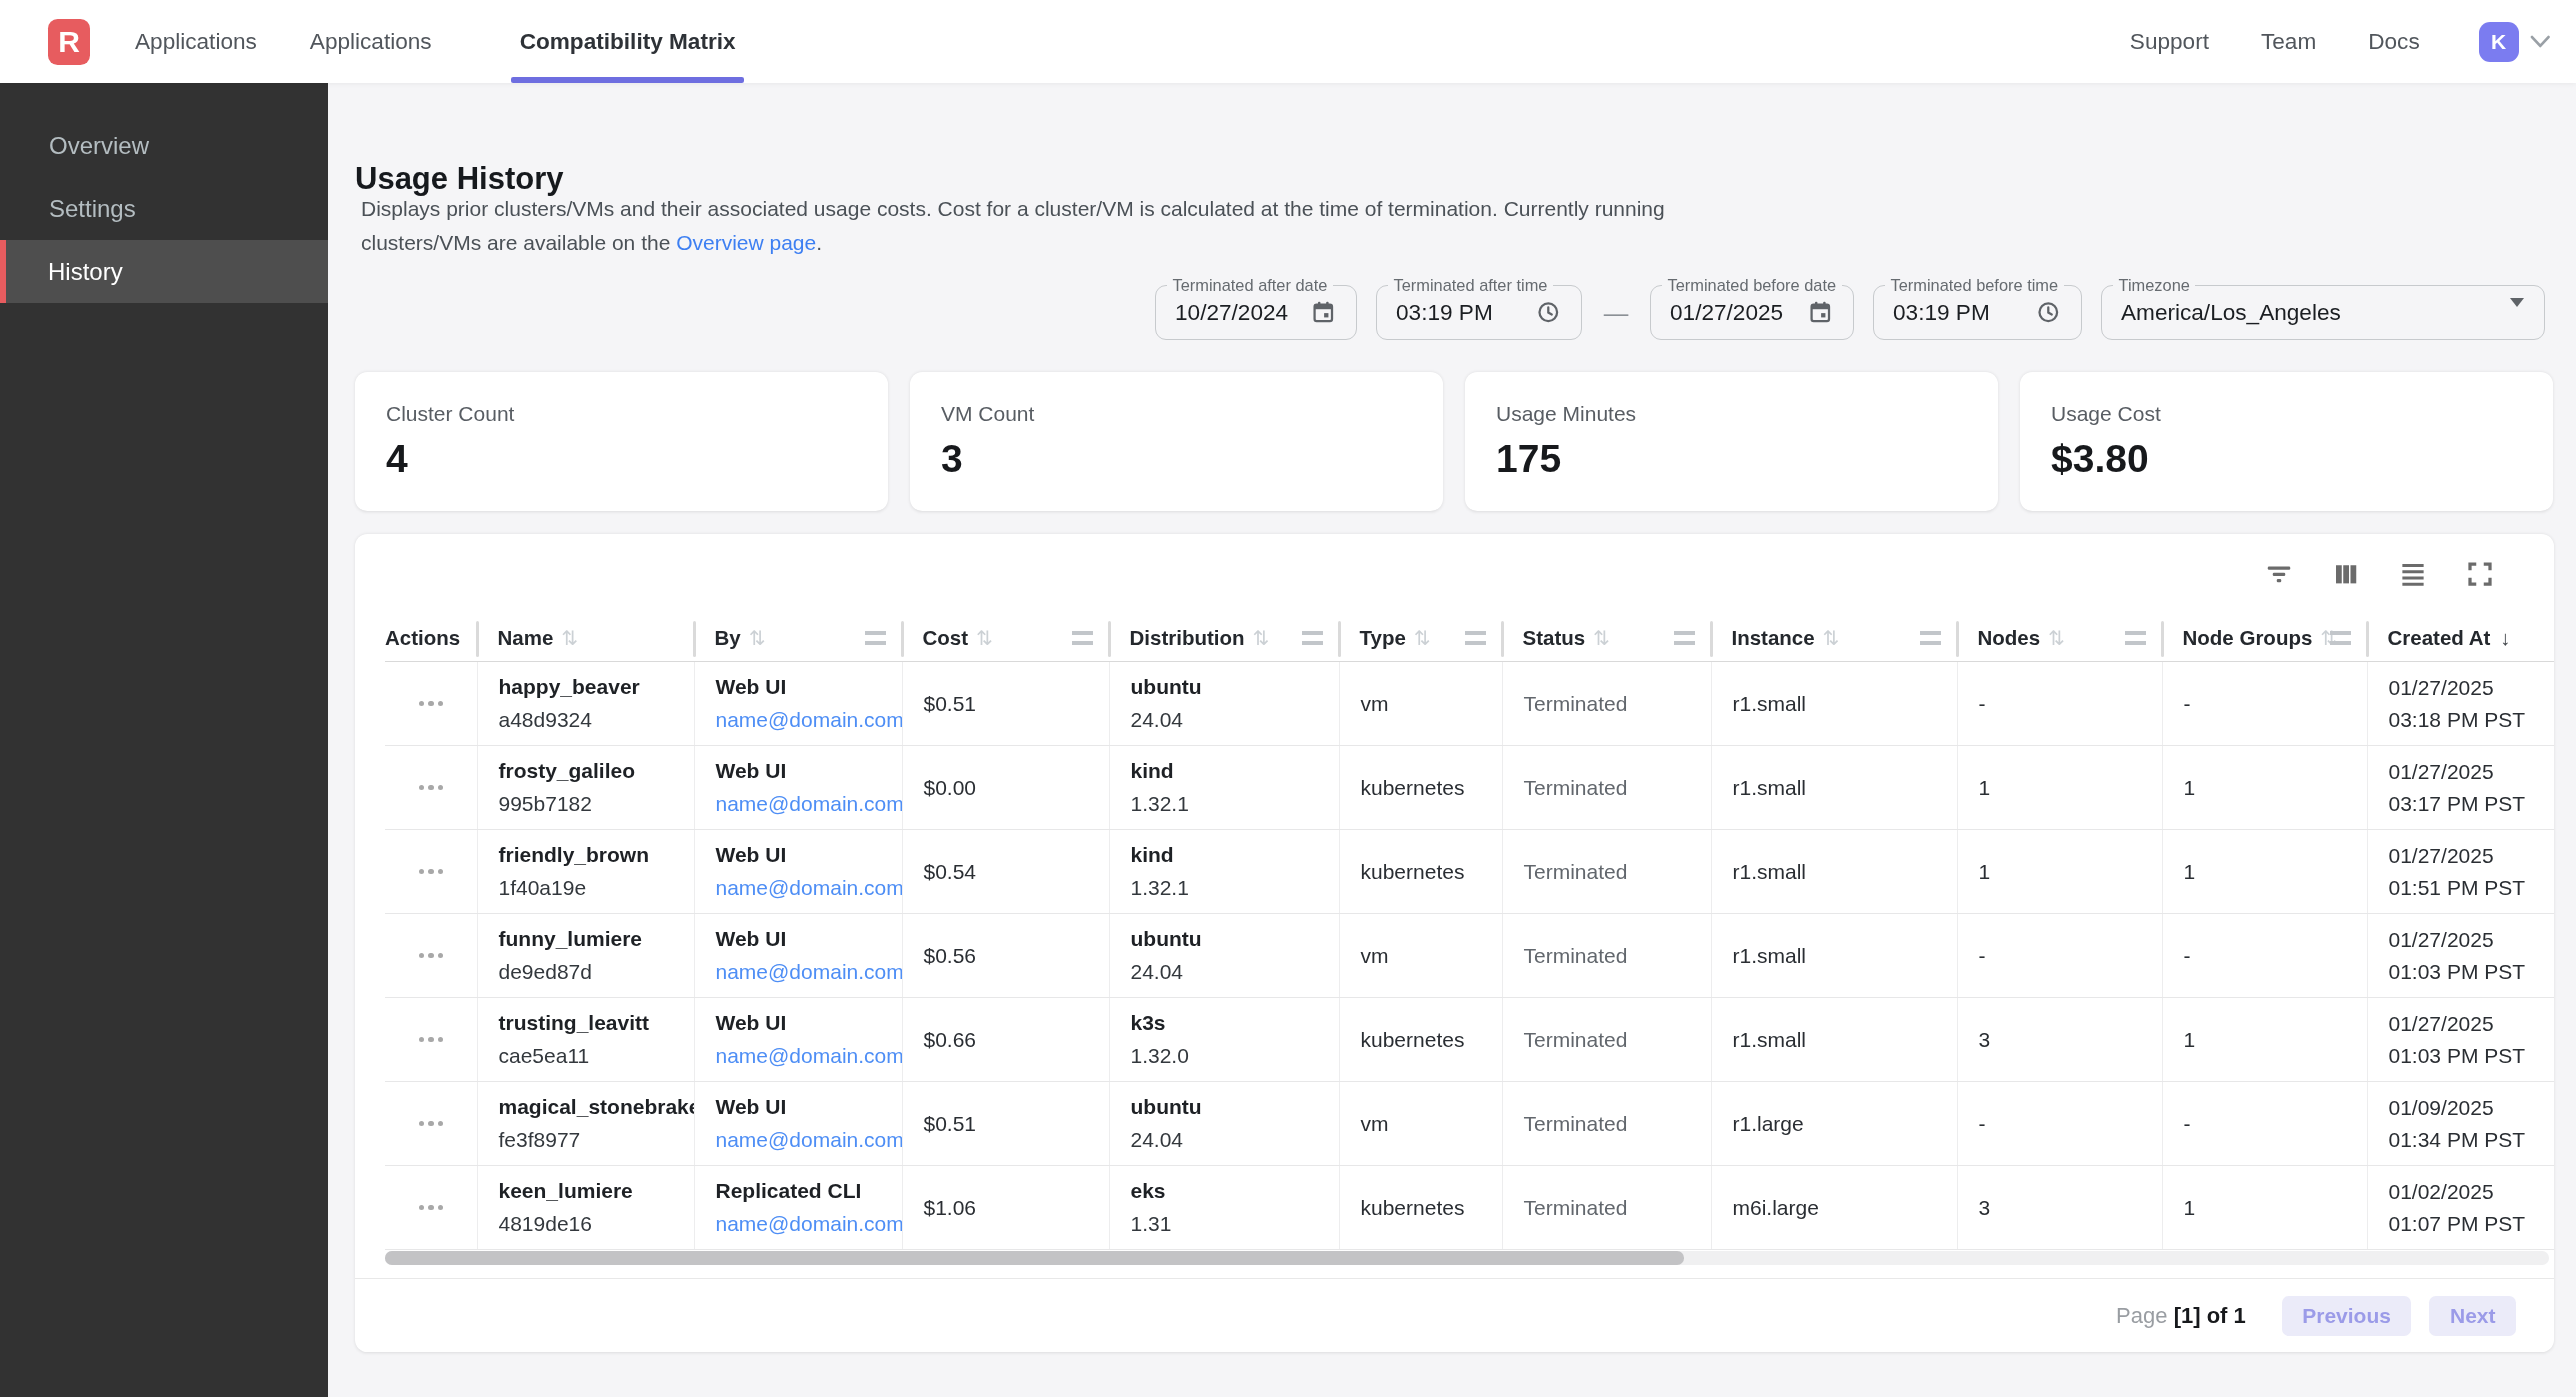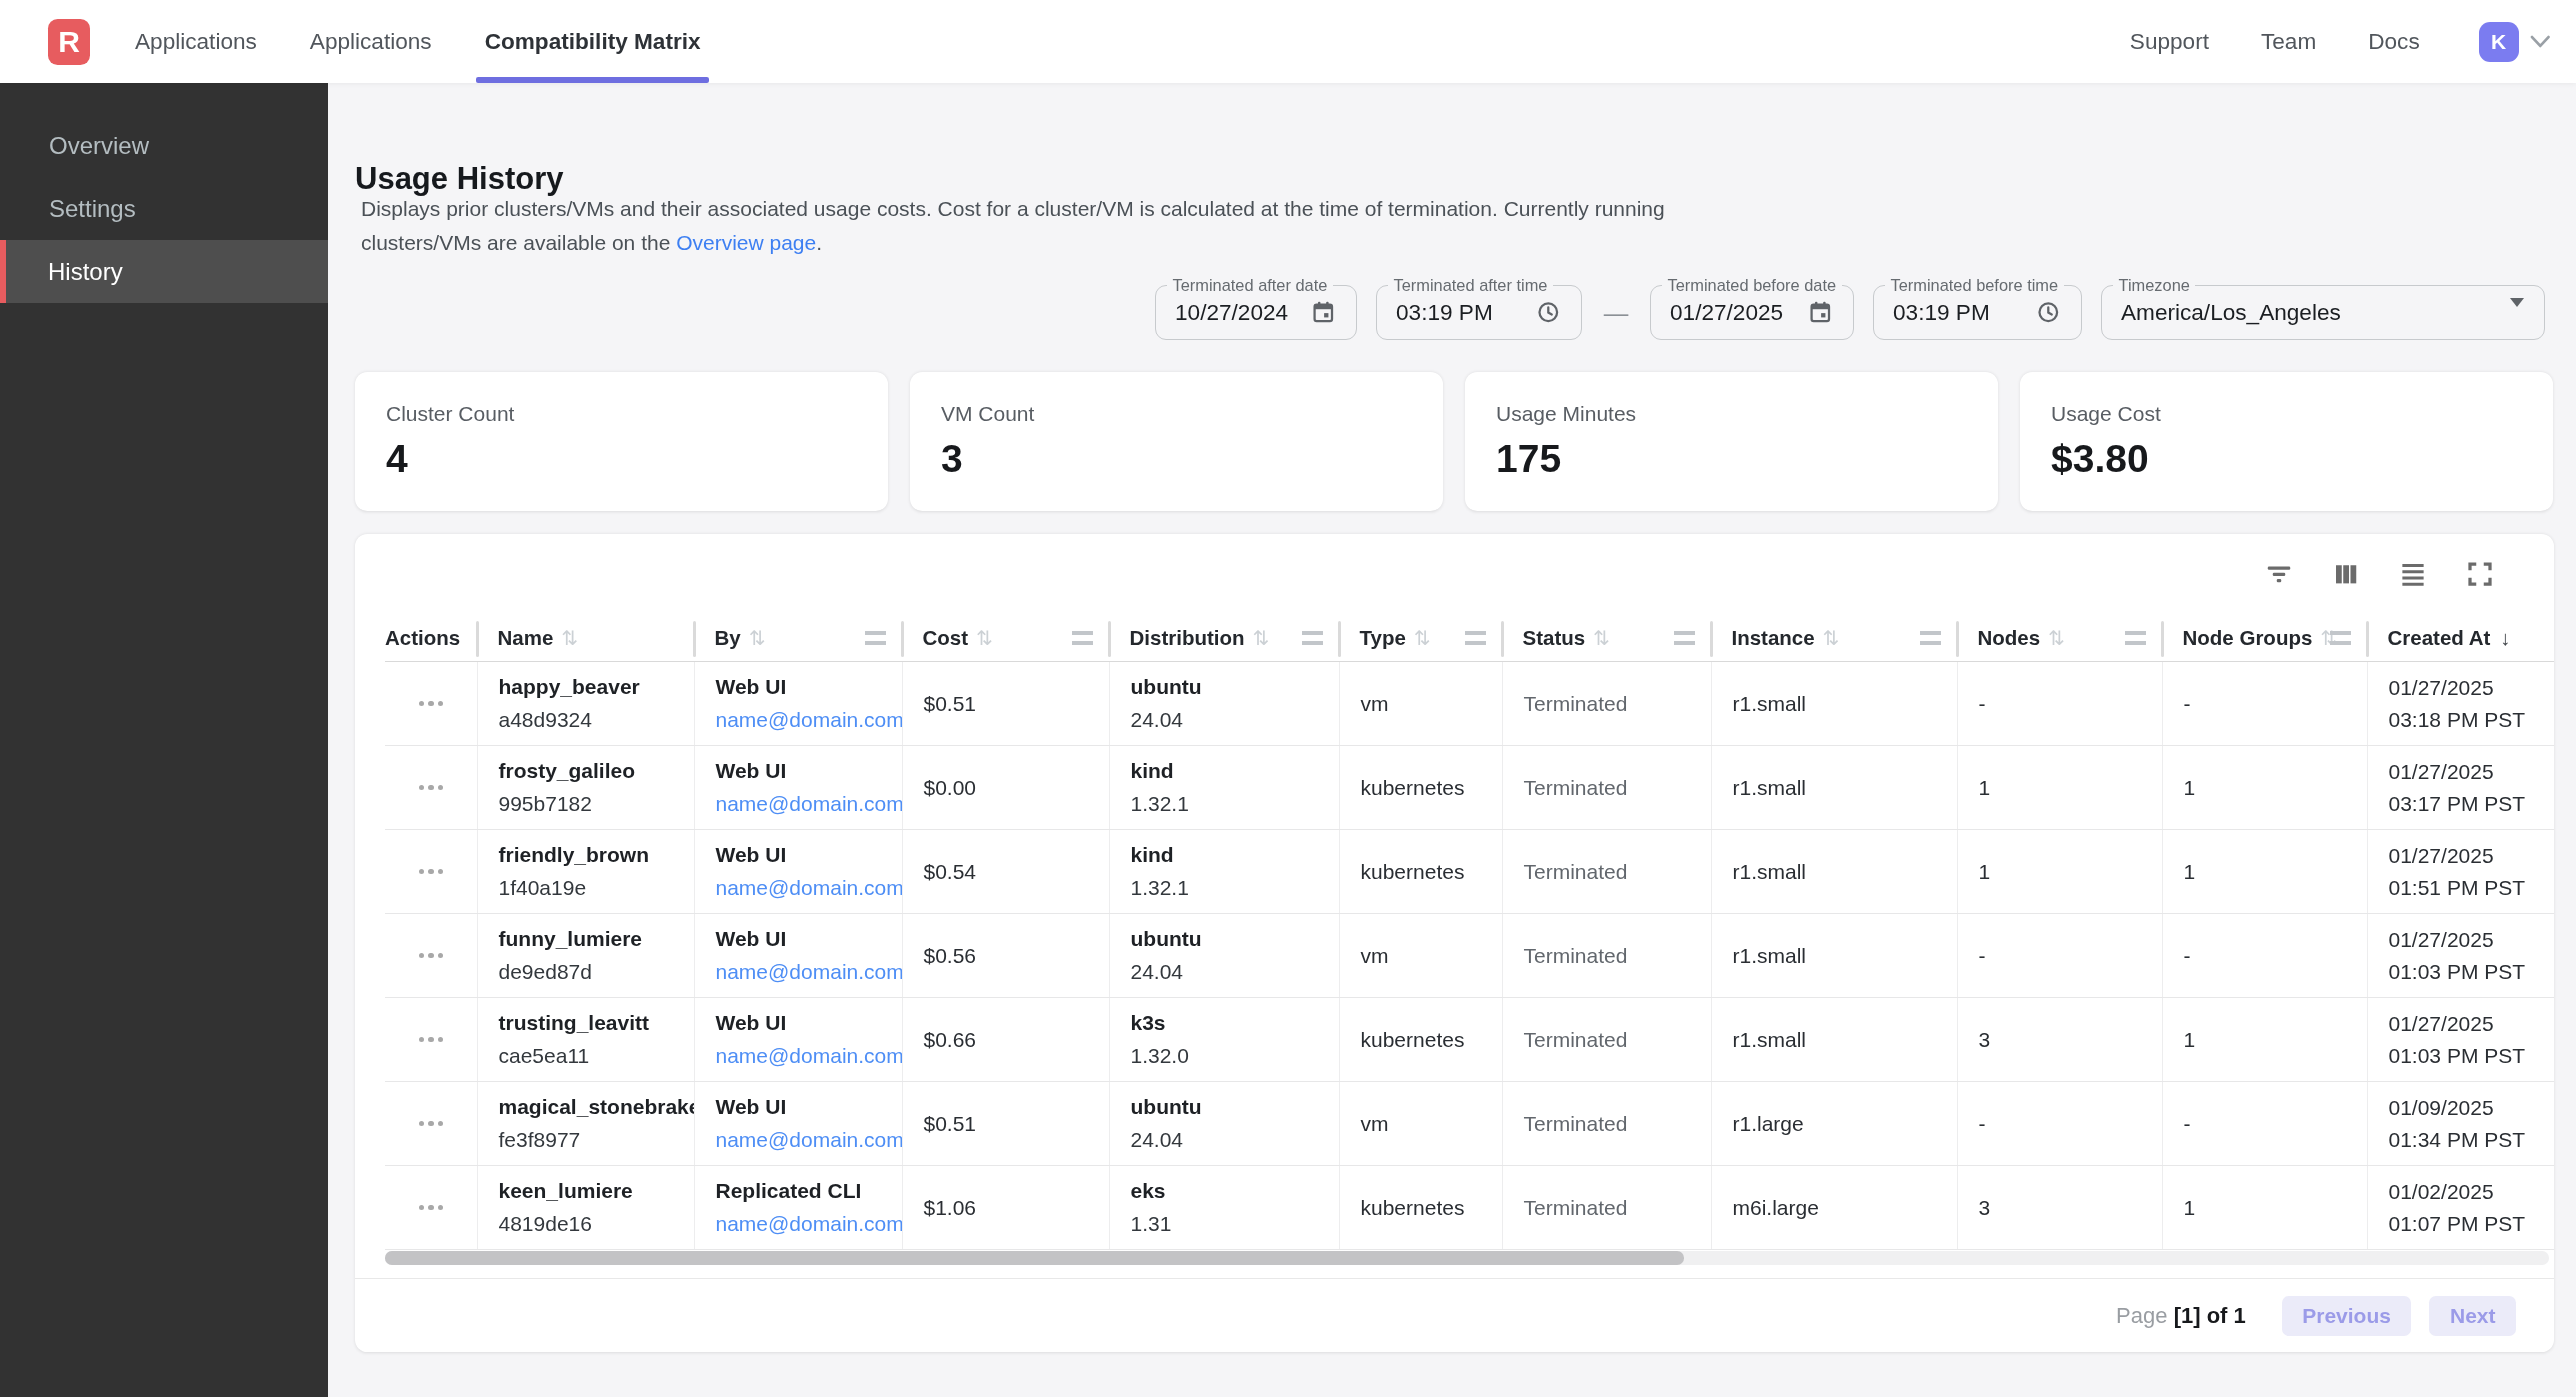--- a/index.html
+++ b/index.html
@@ -6,21 +6,21 @@
   #app{position:relative;width:2576px;height:1397px;overflow:hidden;background:#f5f5f7;
        font-family:"Liberation Sans","DejaVu Sans",sans-serif;color:#24282d;}
 
   
   .topnav{position:absolute;left:0;top:0;width:100%;height:83px;background:#fff;
           box-shadow:0 1.4px 5.5px rgba(0,0,0,.07);z-index:10;}
   .logo{position:absolute;left:48px;top:18.5px;width:42px;height:46px;background:#e75c5f;border-radius:9.6px;
         color:#fff;font-weight:700;font-size:30px;display:flex;align-items:center;justify-content:center;cursor:pointer;}
   .nav-items{position:absolute;left:135px;top:0;height:100%;display:flex;gap:53px;}
   .nav-item{position:relative;height:100%;display:flex;align-items:center;font-size:22.6px;color:#51565c;cursor:pointer;white-space:nowrap;}
-  .nav-item.active{color:#2e3237;font-weight:700;}
+  .nav-item.active{color:#2e3237;font-weight:700;margin-left:35px;}
   .nav-item.active::after{content:"";position:absolute;left:-8.2px;right:-8.2px;bottom:0;height:6.2px;background:#6e6ee0;border-radius:2.1px;}
   .nav-right{position:absolute;right:26px;top:0;height:100%;display:flex;align-items:center;gap:52px;}
   .user-menu{display:flex;align-items:center;gap:11px;margin-left:6.8px;cursor:pointer;}
   .avatar{width:40px;height:40px;border-radius:11px;background:#7b7cf0;color:#fff;font-size:21px;font-weight:700;
           display:flex;align-items:center;justify-content:center;}
 
   
   .sidebar{position:absolute;left:0;top:83px;width:328px;bottom:0;background:#323232;padding-top:31px;box-sizing:border-box;}
   .side-item{height:63px;display:flex;align-items:center;padding-left:49px;font-size:24px;color:#b4bdc1;cursor:pointer;box-sizing:border-box;}
   .side-item.active{background:#4e4e4e;color:#fff;border-left:6.8px solid #e75c5f;padding-left:42px;}

